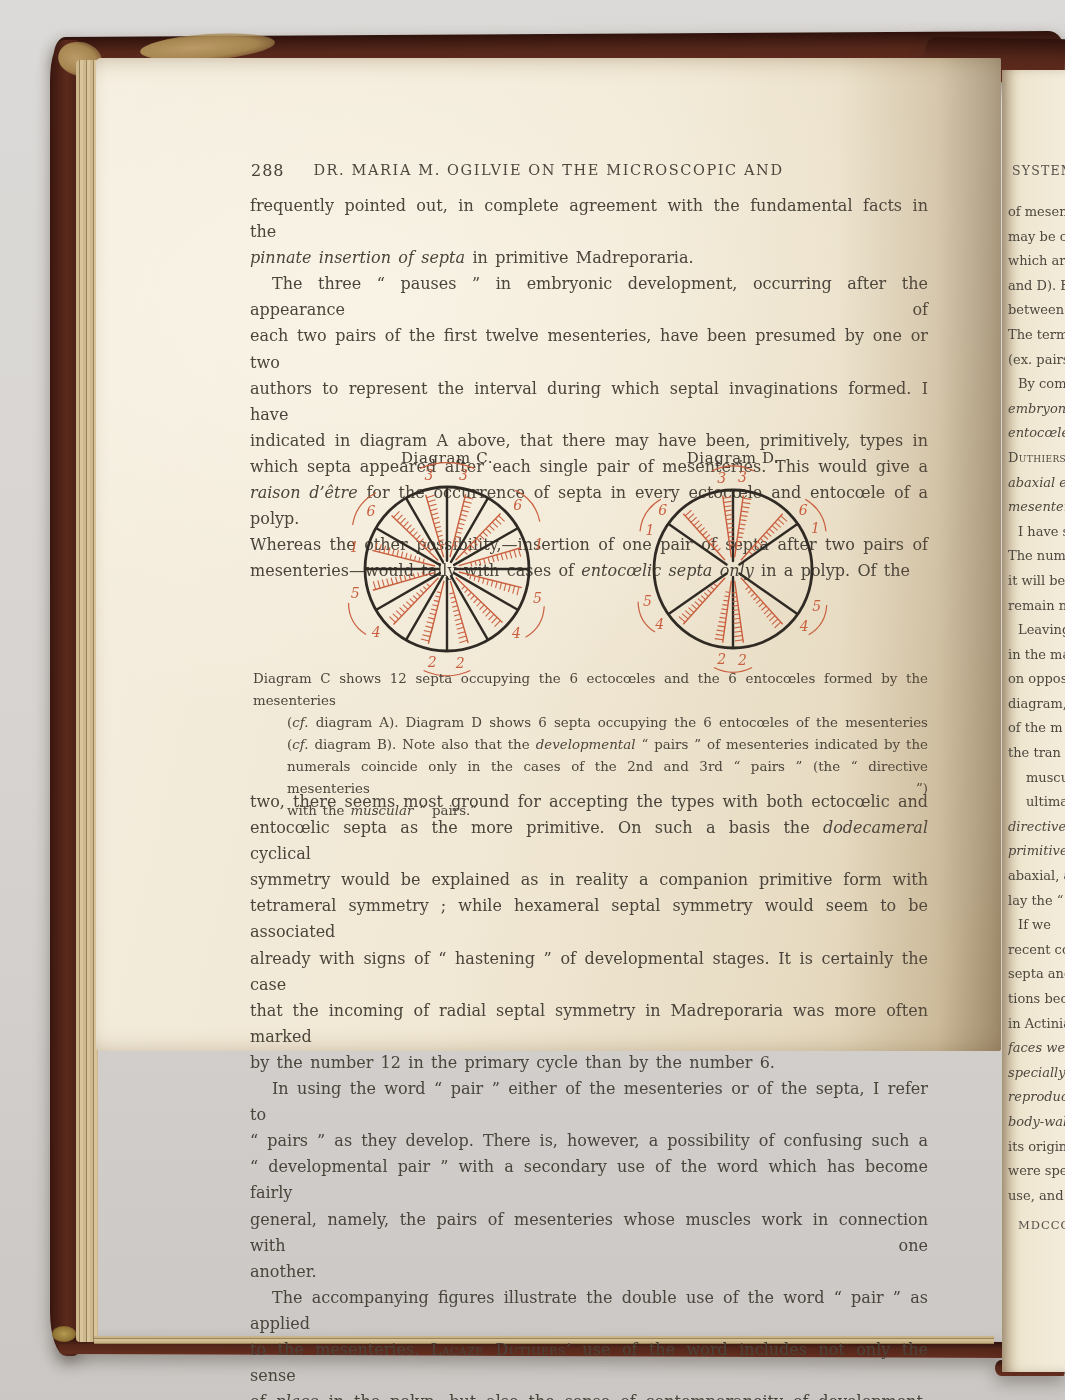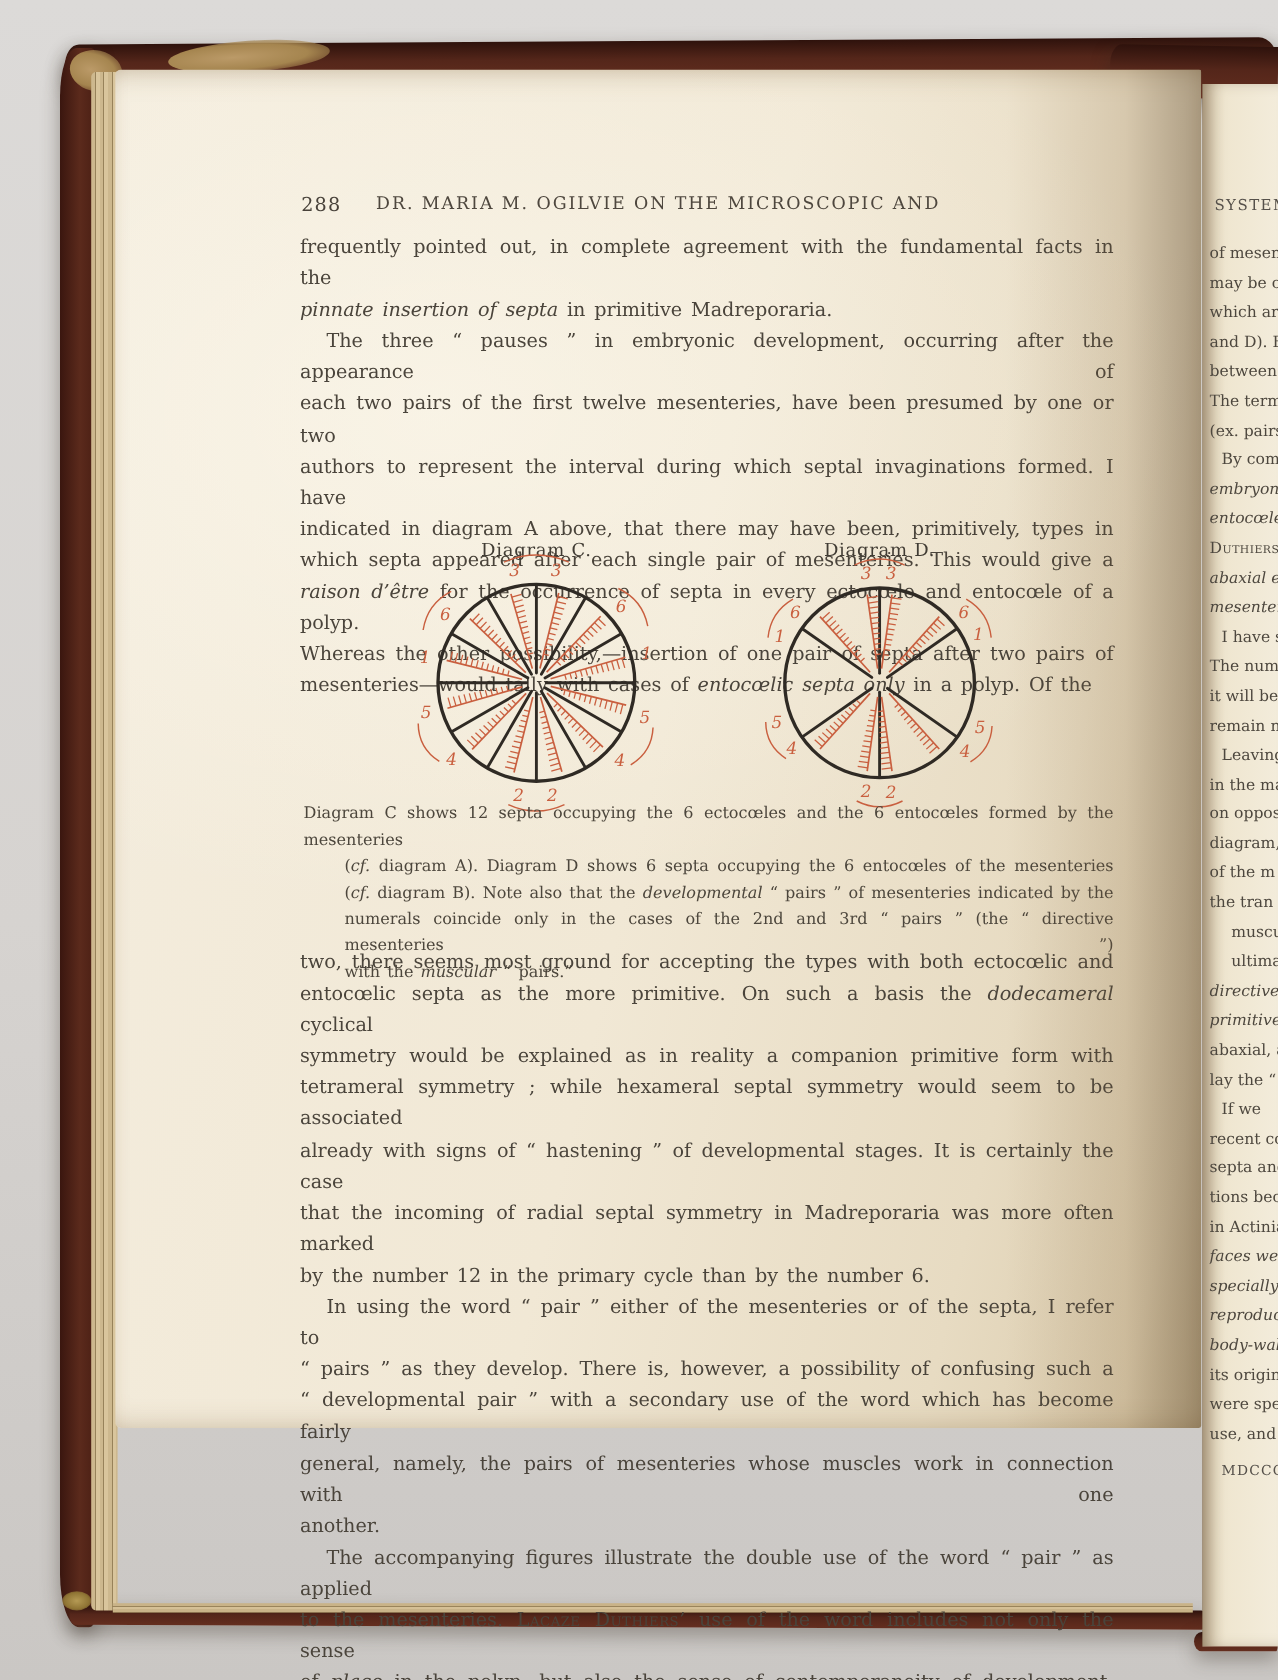--- a/index.html
+++ b/index.html
@@ -25,21 +25,21 @@
       background:radial-gradient(ellipse,#b59a54 0%,#8f7434 60%,rgba(100,80,30,0) 100%);}
   .edge-stack{left:76px;top:60px;width:22px;height:1282px;
       background:repeating-linear-gradient(90deg,#cdb favourites 0,#cdb88e 0 3px,#97825a 3px 4px,#d9c59c 4px 7px);
       border-radius:4px 0 0 4px;}
   
   .edge-stack{background:repeating-linear-gradient(90deg,#cdb88e 0 3px,#97825a 3px 4px,#d9c59c 4px 7px);}
   .edge-bottom{left:94px;top:1336px;width:900px;height:8px;
       background:repeating-linear-gradient(180deg,#c9b388 0 2px,#9a845c 2px 3px,#d5c096 3px 5px);}
   
   .page-left{
-    left:96px;top:58px;width:905px;height:1132px;border-radius:5px 2px 2px 5px;
+    left:96px;top:58px;width:905px;height:993px;border-radius:5px 2px 2px 5px;
     background:
       radial-gradient(ellipse 900px 600px at 30% 25%, rgba(255,252,242,.5), rgba(255,252,242,0) 70%),
       linear-gradient(103deg,#f4edde 0%,#f1e8d5 50%,#e7dbc2 80%,#dccdaf 94%,#cdbc9a 100%);
     box-shadow:inset 0 14px 26px -18px rgba(120,90,50,.55), inset 0 -14px 26px -18px rgba(120,90,50,.45);
   }
   .page-left::after{content:"";position:absolute;inset:0;border-radius:inherit;pointer-events:none;
     background:linear-gradient(90deg,rgba(0,0,0,0) 82%,rgba(130,100,60,.18) 93%,rgba(90,68,40,.42) 100%);}
   .page-right{
     left:1002px;top:70px;width:63px;height:1302px;
     background:linear-gradient(90deg,#e3d6bb 0%,#efe6d0 30%,#f3ecdb 100%);

